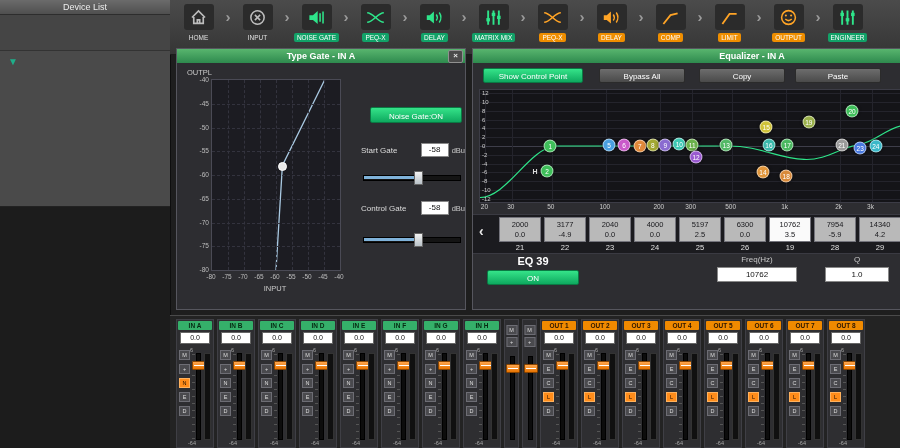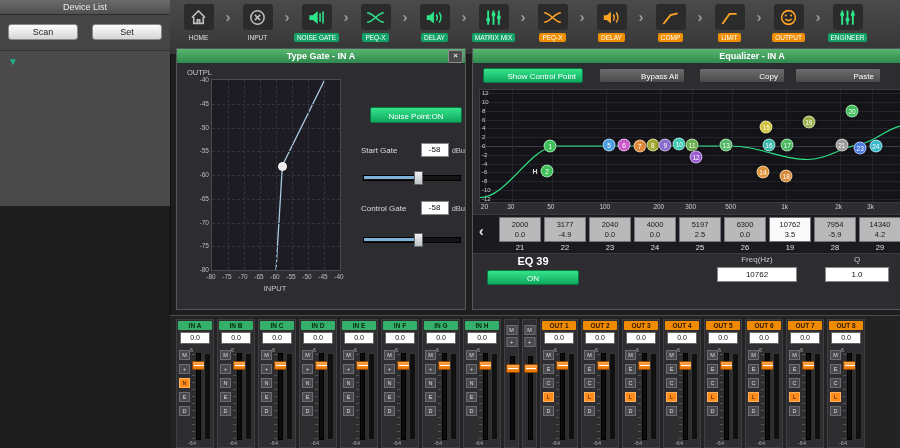--- a/index.html
+++ b/index.html
@@ -56,21 +56,21 @@
   .val-box{background:#fff;border:1px solid #888;color:#111;font-size:8px;width:26px;height:12px;line-height:12px;text-align:center;flex:none;cursor:text;}
   .unit{flex:none;font-size:7.5px;color:#c9c9c9;}
   .slider{position:absolute;left:186px;width:98px;height:12px;cursor:pointer;}
   .s1{top:122px;} .s2{top:184px;}
   .sl-track{position:absolute;left:0;right:0;top:4px;height:4px;background:#141414;border:1px solid #000;}
   .sl-fill{position:absolute;left:1px;top:5px;height:3px;background:#7fb2d9;}
   .sl-thumb{position:absolute;top:0;width:7px;height:12px;margin-left:-3px;background:linear-gradient(#f2f2f2,#b9c2c8);border:1px solid #666;}
 
   
   .eq-panel{left:472px;top:48px;width:560px;height:262px;}
-  .eq-btn{position:absolute;top:19px;height:15px;line-height:14px;text-align:right;}
+  .eq-btn{position:absolute;top:19px;height:15px;line-height:14px;}
   .eq-b0{left:10px;width:100px;} .eq-b1{left:126px;width:86px;} .eq-b2{left:226px;width:86px;} .eq-b3{left:322px;width:86px;}
   .eq-plot{position:absolute;left:6px;top:40px;width:540px;height:112px;background:#141418;border:1px solid #3c3c46;overflow:hidden;}
   .eq-gl-h{position:absolute;left:0;right:0;height:0;border-top:1px solid #24242c;}
   .eq-gl-h.zero{border-top-color:#3e3e4a;}
   .eq-gl-v{position:absolute;top:0;bottom:0;width:0;border-left:1px solid #24242c;}
   .eq-yt{position:absolute;left:2px;transform:translateY(-50%);font-size:6px;color:#cfcfcf;z-index:3;}
   .eq-curve{position:absolute;left:0;top:0;width:100%;height:100%;z-index:2;}
   .eq-pt{position:absolute;width:11px;height:11px;border-radius:50%;transform:translate(-50%,-50%);font-size:6.5px;color:#fff;text-align:center;line-height:11px;border:1px solid rgba(255,255,255,.55);box-shadow:0 0 3px rgba(0,0,0,.7);z-index:4;cursor:pointer;}
   .eq-hp{position:absolute;transform:translate(-50%,-50%);font-size:7px;font-weight:bold;color:#ddd;z-index:4;}
   .eq-xticks{position:absolute;left:6px;top:154px;width:540px;height:9px;}
@@ -112,24 +112,20 @@
   .meter{position:absolute;right:2px;top:7px;bottom:7px;width:5px;background:#101010;border:1px solid #333;}
 </style>
 </head>
 <body>
 
 <div class="screen">
 
   <aside class="sidebar">
     <div class="sb-head">
       <div class="sb-title">Device List</div>
-      <div class="sb-btns">
-        <button class="sb-btn">Scan</button>
-        <button class="sb-btn">Set</button>
-      </div>
     </div>
     <div class="sb-tree">
       <span class="tree-arrow">▼</span>
     </div>
   </aside>
 
   <header class="toolbar" id="toolbar">
       <div class="tb-item c-gray">
         <span class="tb-icon">
           <svg viewBox="0 0 16 16" fill="none" stroke="currentColor" stroke-width="1.4">
@@ -297,21 +293,21 @@
         <span class="ng-xt" style="left: 25%;">-70</span>
         <span class="ng-xt" style="left: 37.5%;">-65</span>
         <span class="ng-xt" style="left: 50%;">-60</span>
         <span class="ng-xt" style="left: 62.5%;">-55</span>
         <span class="ng-xt" style="left: 75%;">-50</span>
         <span class="ng-xt" style="left: 87.5%;">-45</span>
         <span class="ng-xt" style="left: 100%;">-40</span>
       </div>
     <div class="ng-xlabel">INPUT</div>
 
-    <button class="btn green ng-power">Noise Point:ON</button>
+    <button class="btn green ng-power">Noise Gate:ON</button>
     <div class="ng-row r1">
       <span class="lab">Start Gate</span>
       <span class="val-box">-58</span>
       <span class="unit">dBu</span>
     </div>
     <div class="slider s1">
       <div class="sl-track"></div>
       <div class="sl-fill" style="width: 55%;"></div>
       <div class="sl-thumb" style="left: 55%;"></div>
     </div>

